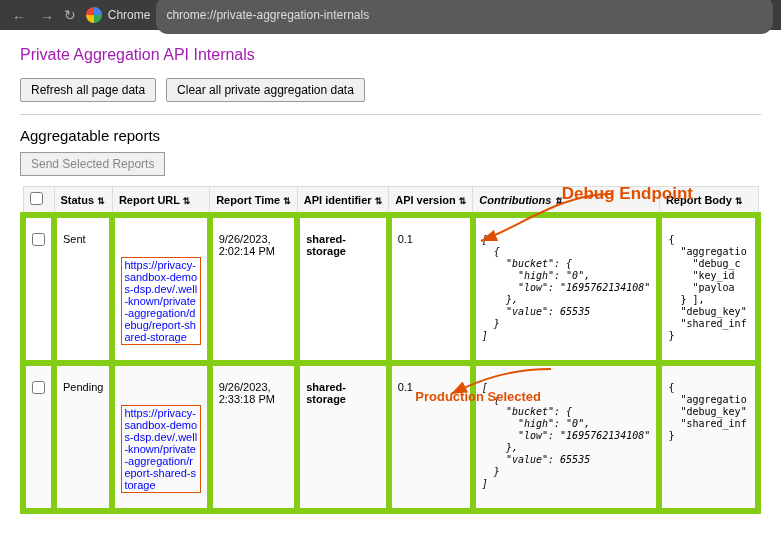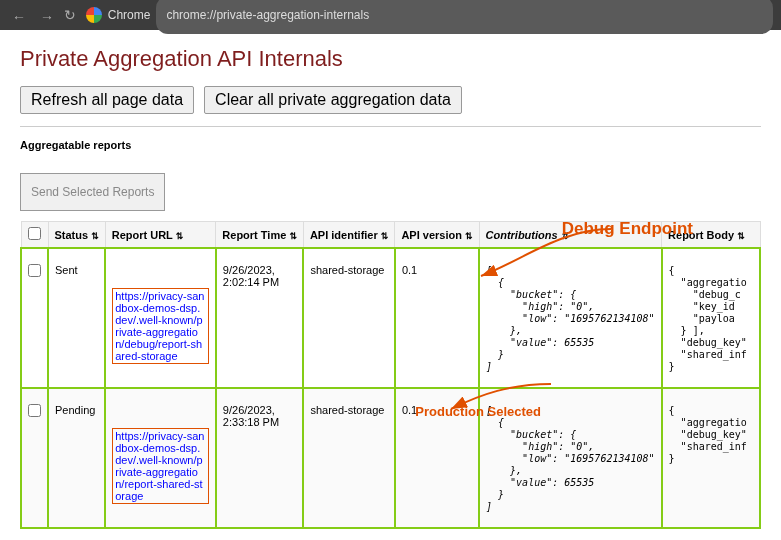--- a/index.html
+++ b/index.html
@@ -53,50 +53,50 @@
       display: flex;
       align-items: center;
     }
 
     
     .page-content {
       padding: 16px 20px;
       background: #fff;
     }
     .page-title {
-      font-size: 22px;
+      font-size: 16px;
       font-weight: normal;
       margin-bottom: 14px;
-      color: #7f1d1d;
+      color: #a21caf;
     }
     .button-row {
       display: flex;
       gap: 10px;
       margin-bottom: 12px;
     }
     .action-btn {
       background: #f0f0f0;
       border: 1px solid #999;
       border-radius: 2px;
       padding: 4px 10px;
-      font-size: 16px;
+      font-size: 12px;
       cursor: pointer;
     }
     hr { border: none; border-top: 1px solid #ccc; margin-bottom: 12px; }
 
     .section-title {
-      font-size: 11px;
-      font-weight: bold;
-      margin-bottom: 22px;
+      font-size: 15px;
+      font-weight: normal;
+      margin-bottom: 8px;
     }
     .send-btn {
       background: #f0f0f0;
       border: 1px solid #999;
       border-radius: 0;
-      padding: 11px 10px;
+      padding: 4px 10px;
       font-size: 12px;
       cursor: pointer;
       color: #888;
       margin-bottom: 10px;
     }
 
     
     .reports-table {
       width: 100%;
       border-collapse: collapse;
@@ -105,30 +105,30 @@
     }
     .reports-table th {
       background: #f5f5f5;
       border: 1px solid #ddd;
       padding: 5px 6px;
       text-align: left;
       font-weight: bold;
       white-space: nowrap;
     }
     .reports-table td {
-      border: 2px solid #84cc16;
+      border: 6px solid #84cc16;
       padding: 15px 6px;
       vertical-align: top;
     }
     .reports-table tr:nth-child(even) { background: #fafafa; }
     .checkbox-col { width: 22px; text-align: center; }
     .status-col { width: 50px; }
     .url-col { width: 160px; }
     .time-col { width: 80px; margin-left: 45px; }
-    .api-col { width: 85px; }
+    .api-col { width: 85px; font-weight: bold; }
     .version-col { width: 55px; }
     .contrib-col { width: 130px; font-style: italic; }
     .body-col { width: 110px; margin-top: 35px; }
 
     .url-highlight {
       border: 1.5px solid #e05000;
       display: inline-block;
       padding: 1px 2px;
       color: #00f;
       word-break: break-all;

